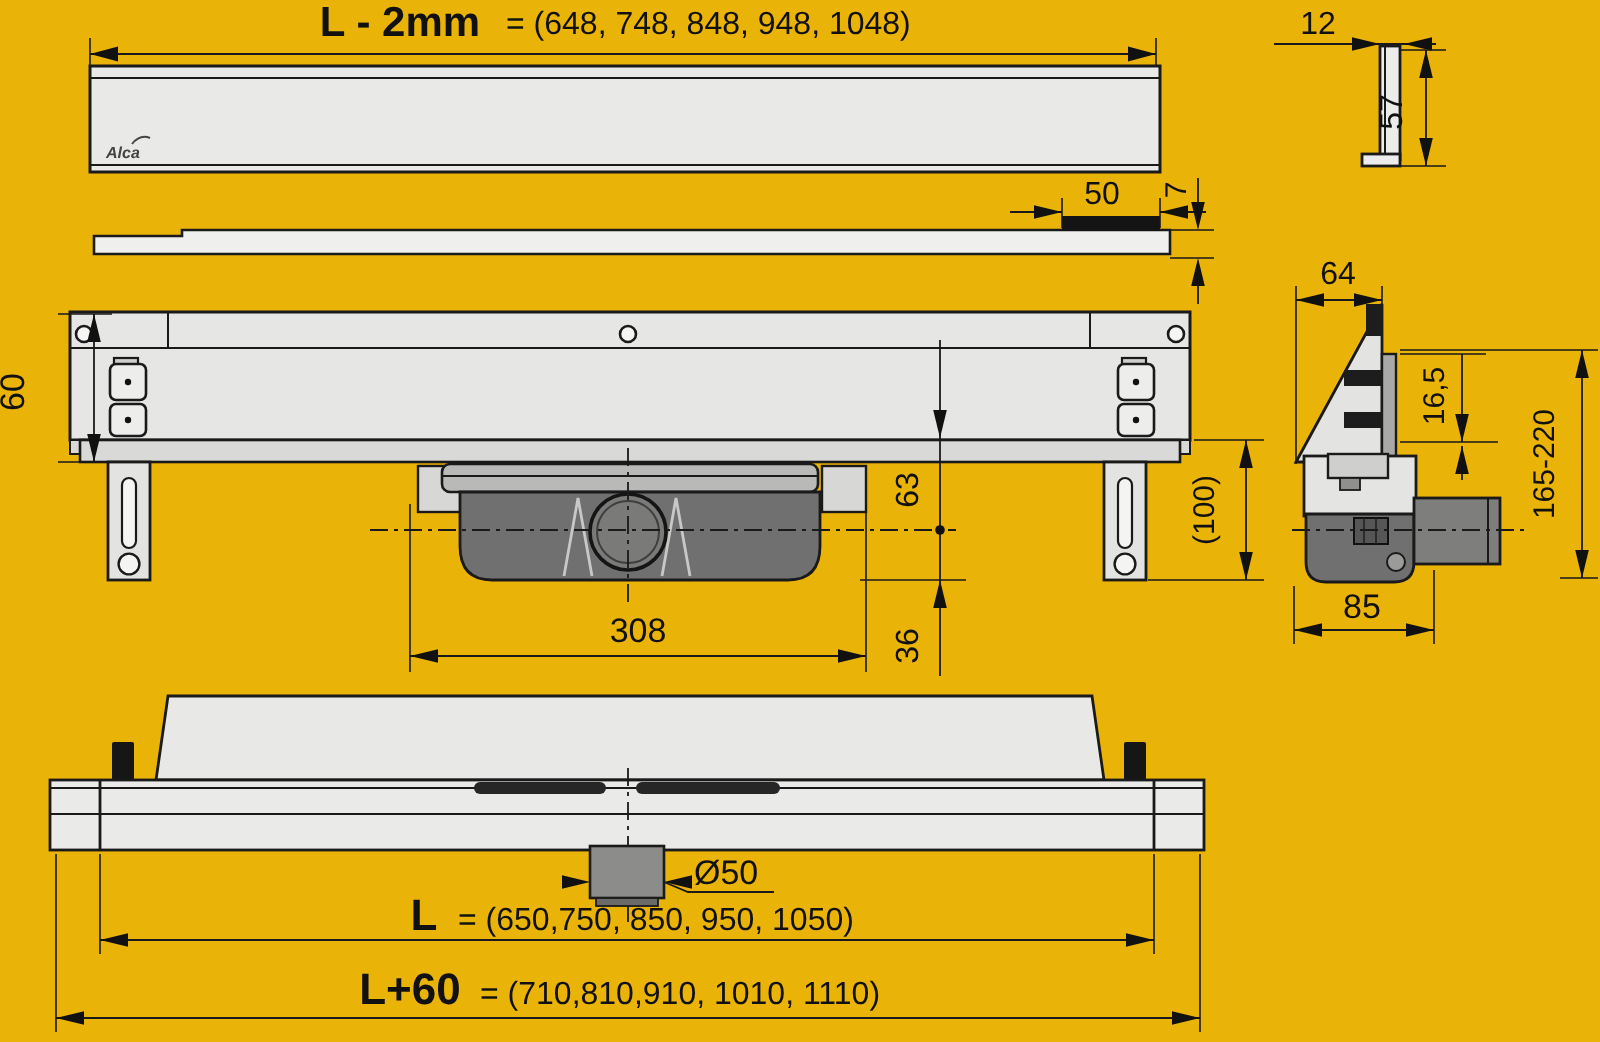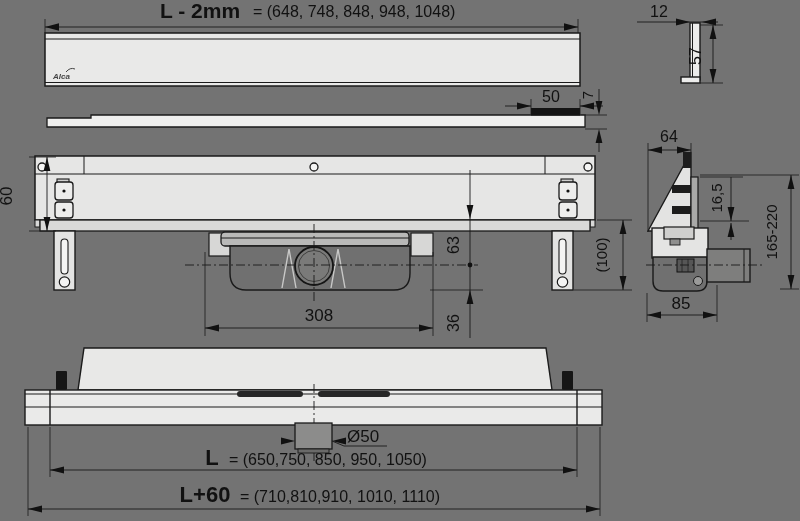--- a/index.html
+++ b/index.html
@@ -1,16 +1,16 @@
 <!DOCTYPE html>
 <html><head>
 <meta charset="utf-8">
 <style>
   html,body{margin:0;padding:0;background:#ffffff;}
-  .stage{position:relative;width:800px;height:521px;background:#737373;overflow:hidden;
+  .stage{position:relative;width:800px;height:521px;background:#eab308;overflow:hidden;
          font-family:"Liberation Sans", sans-serif;}
   svg{display:block;}
   text{fill:#111;font-family:"Liberation Sans", sans-serif;}
   .dimtxt{font-size:16px;}
   .dimtxt-lg{font-size:17px;}
   .dimtxt-sm{font-size:15px;}
   .boldlbl{font-size:21px;font-weight:bold;}
   .boldlbl-b{font-size:22px;font-weight:bold;}
   .vals{font-size:16px;}
   .logo{font-size:8px;font-weight:bold;font-style:italic;fill:#444;}

